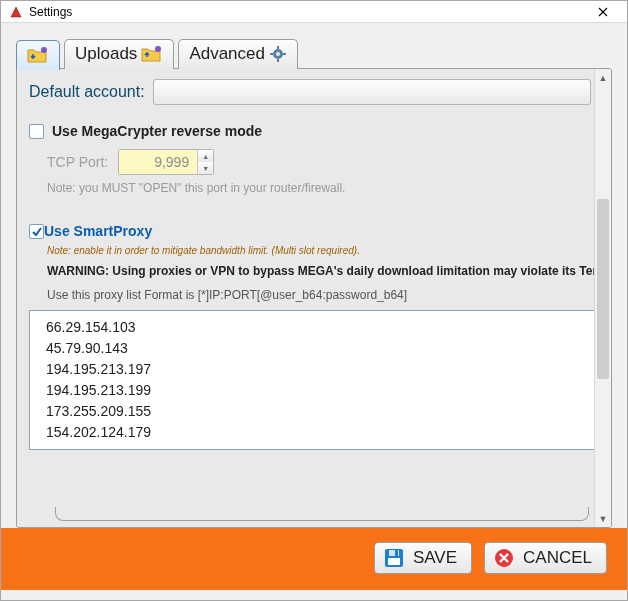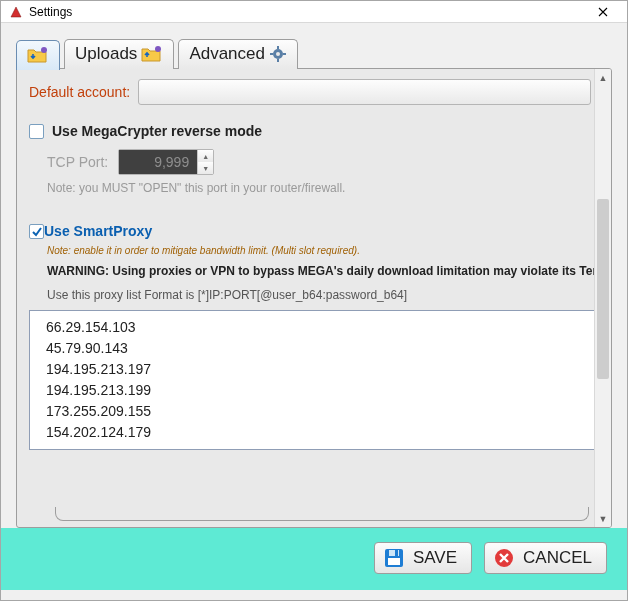--- a/index.html
+++ b/index.html
@@ -14,41 +14,41 @@
   .tabs { display: flex; gap: 4px; position: relative; z-index: 2; }
   .tab { display: flex; align-items: center; gap: 4px; padding: 4px 10px 5px 10px; border: 1px solid #9d9d9d; border-bottom: none; border-radius: 5px 5px 0 0; background: linear-gradient(#fdfdfd, #e9e9e9); font-size: 17px; color: #222; position: relative; top: 1px; }
   .tab.active { background: linear-gradient(#f2f8fd, #d9e9f7); border-color: #6a8db2; z-index: 3; top: 2px; padding-bottom: 6px; }
   .tab-icon { display: inline-flex; align-items: center; justify-content: center; }
   .content-border { margin: 0 15px; border: 1px solid #9d9d9d; border-radius: 0 3px 3px 3px; background: #e9e9e9; height: 460px; position: relative; overflow: hidden; }
   .content { padding: 10px 12px 14px 12px; position: relative; height: 100%; overflow: hidden; }
   .scrollbar { position: absolute; right: 0; top: 0; bottom: 0; width: 17px; background: #f1f1f1; border-left: 1px solid #d9d9d9; }
   .scroll-btn { height: 17px; display: flex; align-items: center; justify-content: center; color: #606060; font-size: 9px; }
   .scroll-thumb { position: absolute; left: 2px; right: 2px; top: 130px; height: 180px; background: #cdcdcd; border-radius: 2px; }
   .row { display: flex; align-items: center; gap: 8px; margin-bottom: 12px; }
-  .default-account-label { color: #c2410c; font-size: 14px; }
+  .default-account-label { color: #0c4a6e; font-size: 16px; }
   .acct-combo { flex: 1; height: 26px; border: 1px solid #b5b5b5; background: linear-gradient(#fdfdfd,#e9e9e9); border-radius: 3px; margin-right: 8px; }
   .mega-row { display: flex; align-items: center; gap: 8px; margin-top: 18px; }
   .chk { width: 15px; height: 15px; border: 1px solid #7a9fbf; border-radius: 2px; background: #fff; display: inline-flex; align-items: center; justify-content: center; }
   .chk.checked { background: #fff; color: #0b63b3; }
   .chk-label { font-size: 14px; font-weight: 700; color: #222; }
   .port-row { display: flex; align-items: center; gap: 10px; margin: 10px 0 2px 18px; }
   .port-label { color: #a0a0a0; font-size: 14px; }
   .spinner { display: flex; border: 1px solid #b5b5b5; border-radius: 2px; height: 26px; }
-  .spinner input { width: 78px; border: none; background: #404040; color: #8e8e8e; text-align: right; padding: 0 8px; font-size: 14px; outline: none; }
+  .spinner input { width: 78px; border: none; background: #fef9c3; color: #8e8e8e; text-align: right; padding: 0 8px; font-size: 14px; outline: none; }
   .spin-btns { display: flex; flex-direction: column; width: 16px; border-left: 1px solid #c7c7c7; }
   .spin-btns div { flex: 1; display: flex; align-items: center; justify-content: center; font-size: 7px; color: #6a6a6a; background: linear-gradient(#fdfdfd,#e9e9e9); }
   .hint { font-size: 12px; color: #9a9a9a; margin: 6px 0 0 18px; }
   .sp-row { display: flex; align-items: flex-end; margin-top: 28px; }
   .sp-row .chk-label { color: #0a5fb0; font-weight: 700; }
   .sp-note { font-size: 10px; color: #a16207; font-style: italic; margin: 6px 0 0 18px; }
   .sp-warn { font-size: 12px; font-weight: 700; color: #222; margin: 8px 0 0 18px; white-space: nowrap; overflow: hidden; }
   .sp-format { font-size: 12px; color: #555; margin: 10px 0 0 18px; }
   .proxy-box { margin: 8px 0 0 0; border: 1px solid #8f9db5; background: #fff; height: 140px; padding: 6px 16px; font-size: 14px; line-height: 1.5; color: #222; white-space: pre; overflow: hidden; }
   .frame-tail { position: absolute; left: 38px; right: 22px; bottom: 6px; height: 14px; border: 1px solid #9d9d9d; border-top: none; border-radius: 0 0 8px 8px; background: transparent; }
-  .footer { display: flex; justify-content: flex-end; align-items: center; gap: 12px; padding: 14px 20px 16px 0; background: #5eead4; }
+  .footer { display: flex; justify-content: flex-end; align-items: center; gap: 12px; padding: 14px 20px 16px 0; background: #f97316; }
   .btn { display: flex; align-items: center; gap: 8px; padding: 4px 14px 4px 8px; border: 1px solid #9d9d9d; border-radius: 4px; background: linear-gradient(#fcfcfc,#e6e6e6); font-size: 17px; color: #222; }
   .btn .ico { width: 22px; height: 22px; display: flex; align-items: center; justify-content: center; }
 </style>
 </head>
 <body>
 
 <div class="window">
   <div class="titlebar">
     <span class="app-icon">
       <svg width="14" height="14" viewBox="0 0 14 14">

